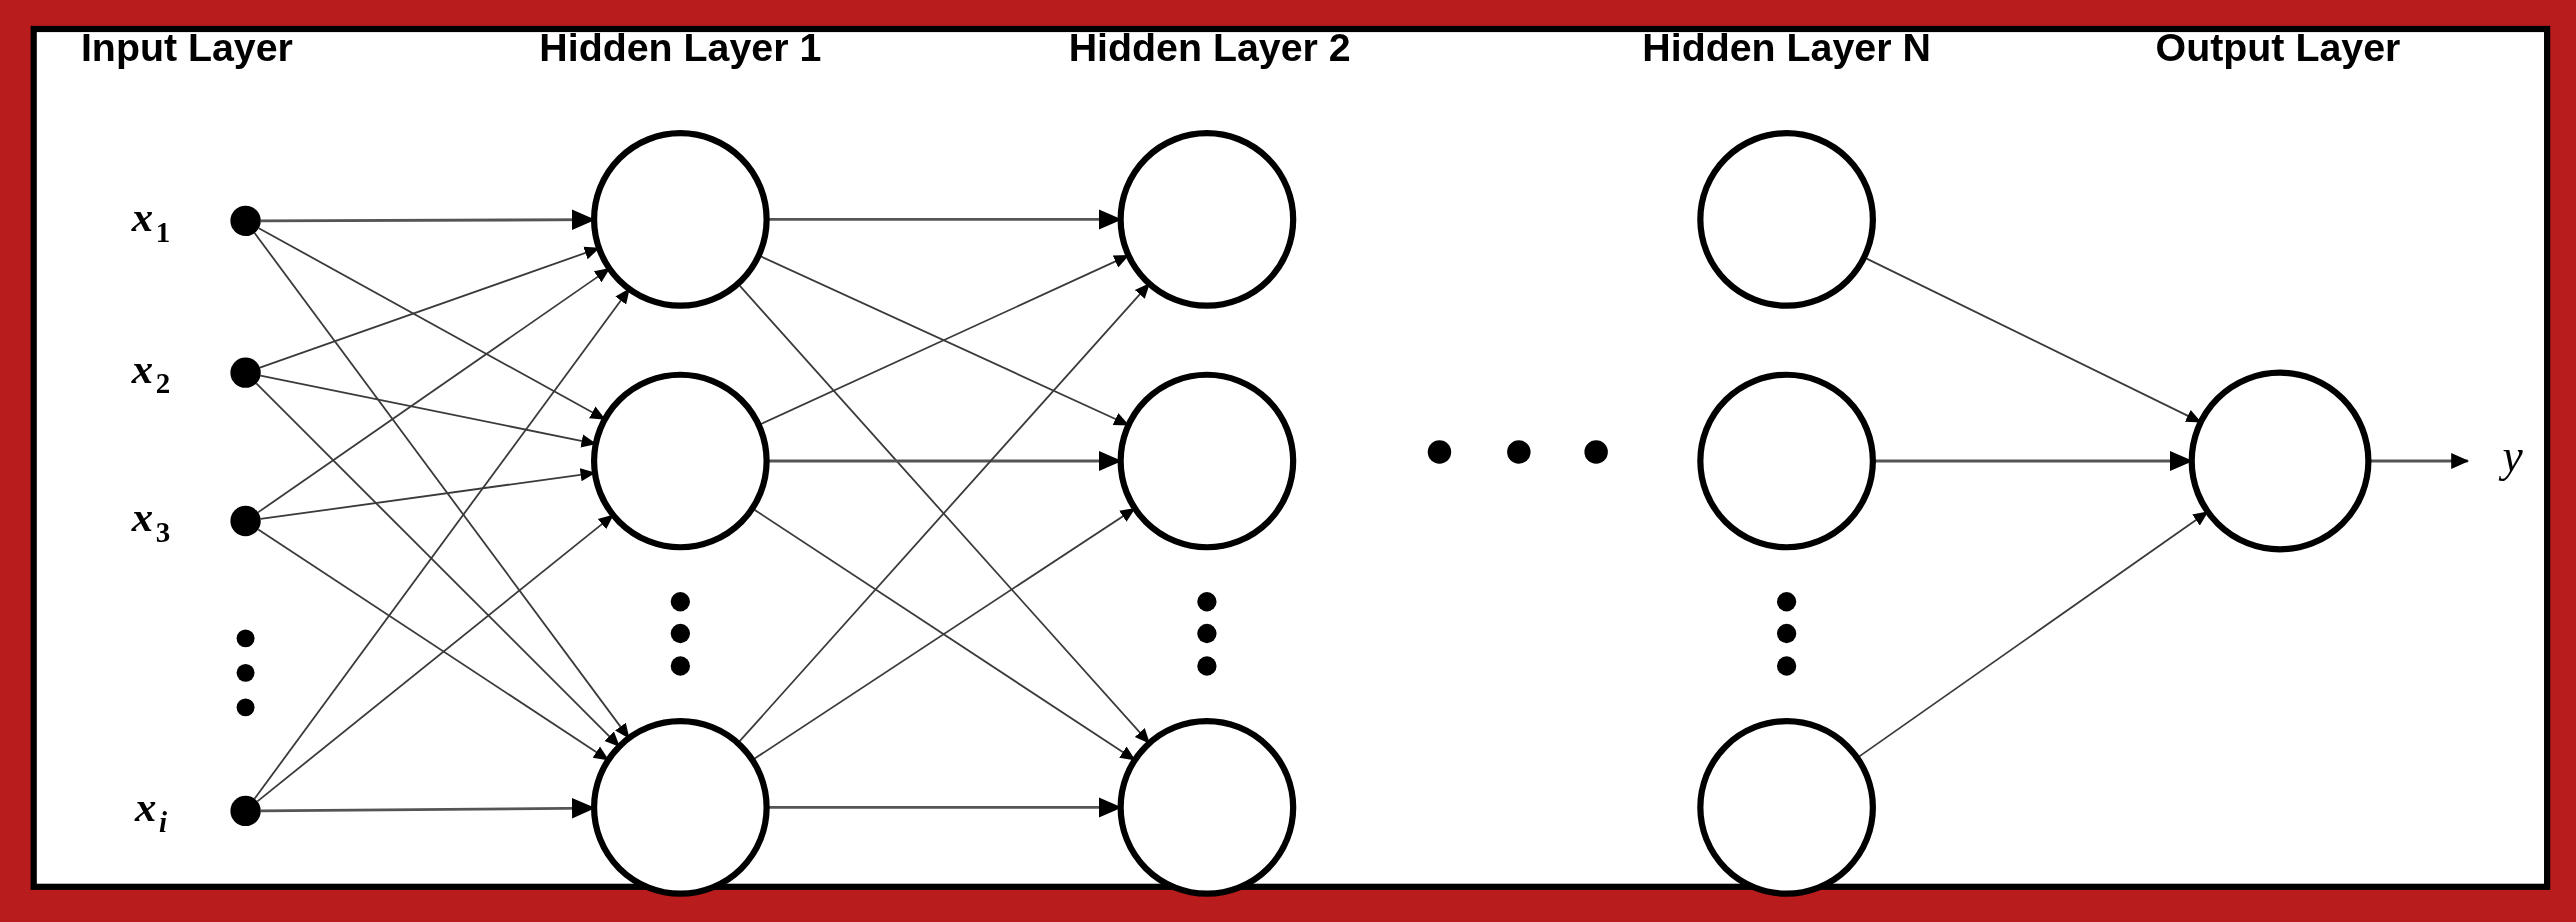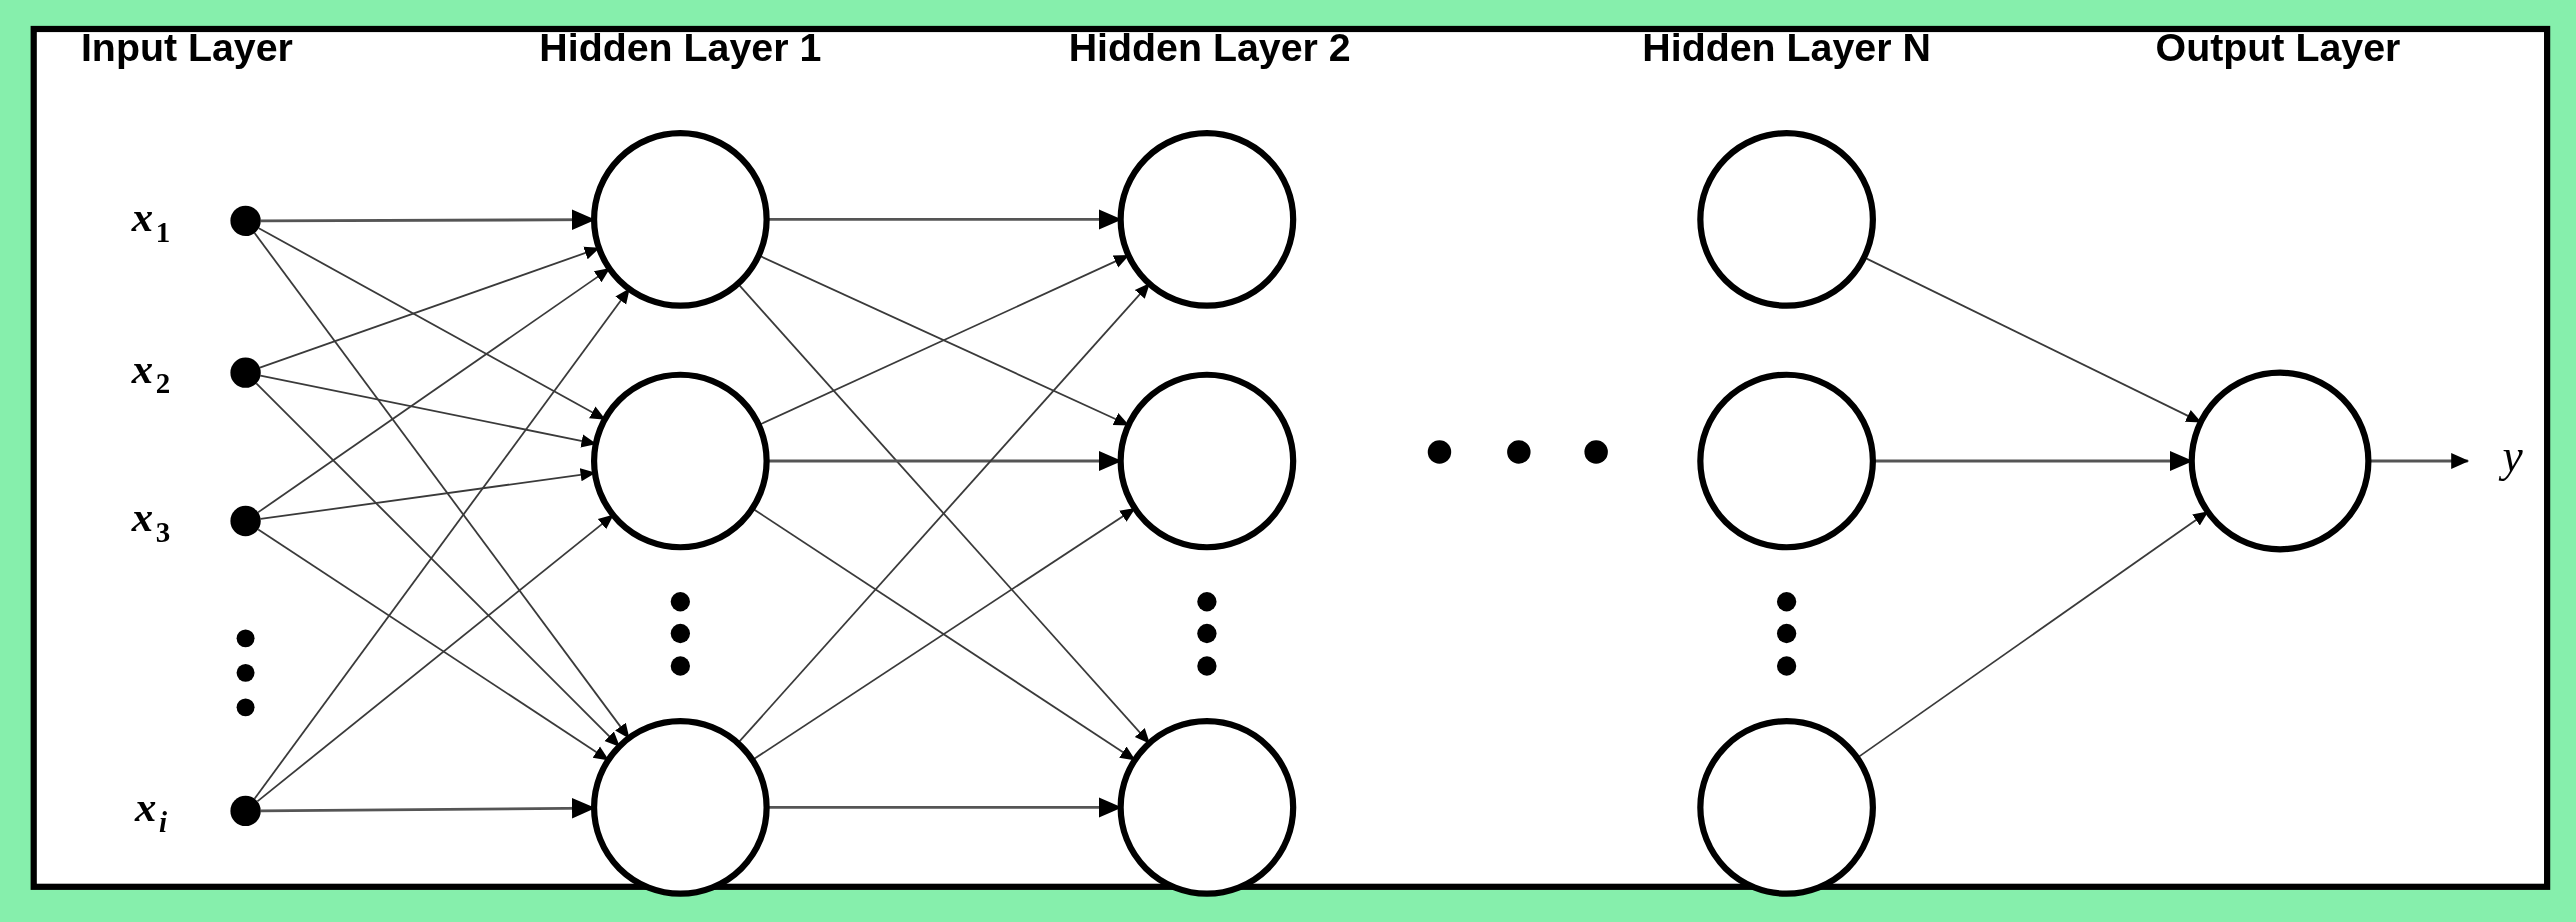--- a/index.html
+++ b/index.html
@@ -10,21 +10,21 @@
   body {
     width: 2576px;
     height: 922px;
     font-family: "Liberation Sans", sans-serif;
     overflow: hidden;
   }
   #figure-root {
     position: relative;
     width: 2576px;
     height: 922px;
-    background: #86efac;
+    background: #b91c1c;
   }
   svg.diagram {
     position: absolute;
     top: 0;
     left: 0;
     width: 2576px;
     height: 922px;
     display: block;
   }
   .frame-rect {

